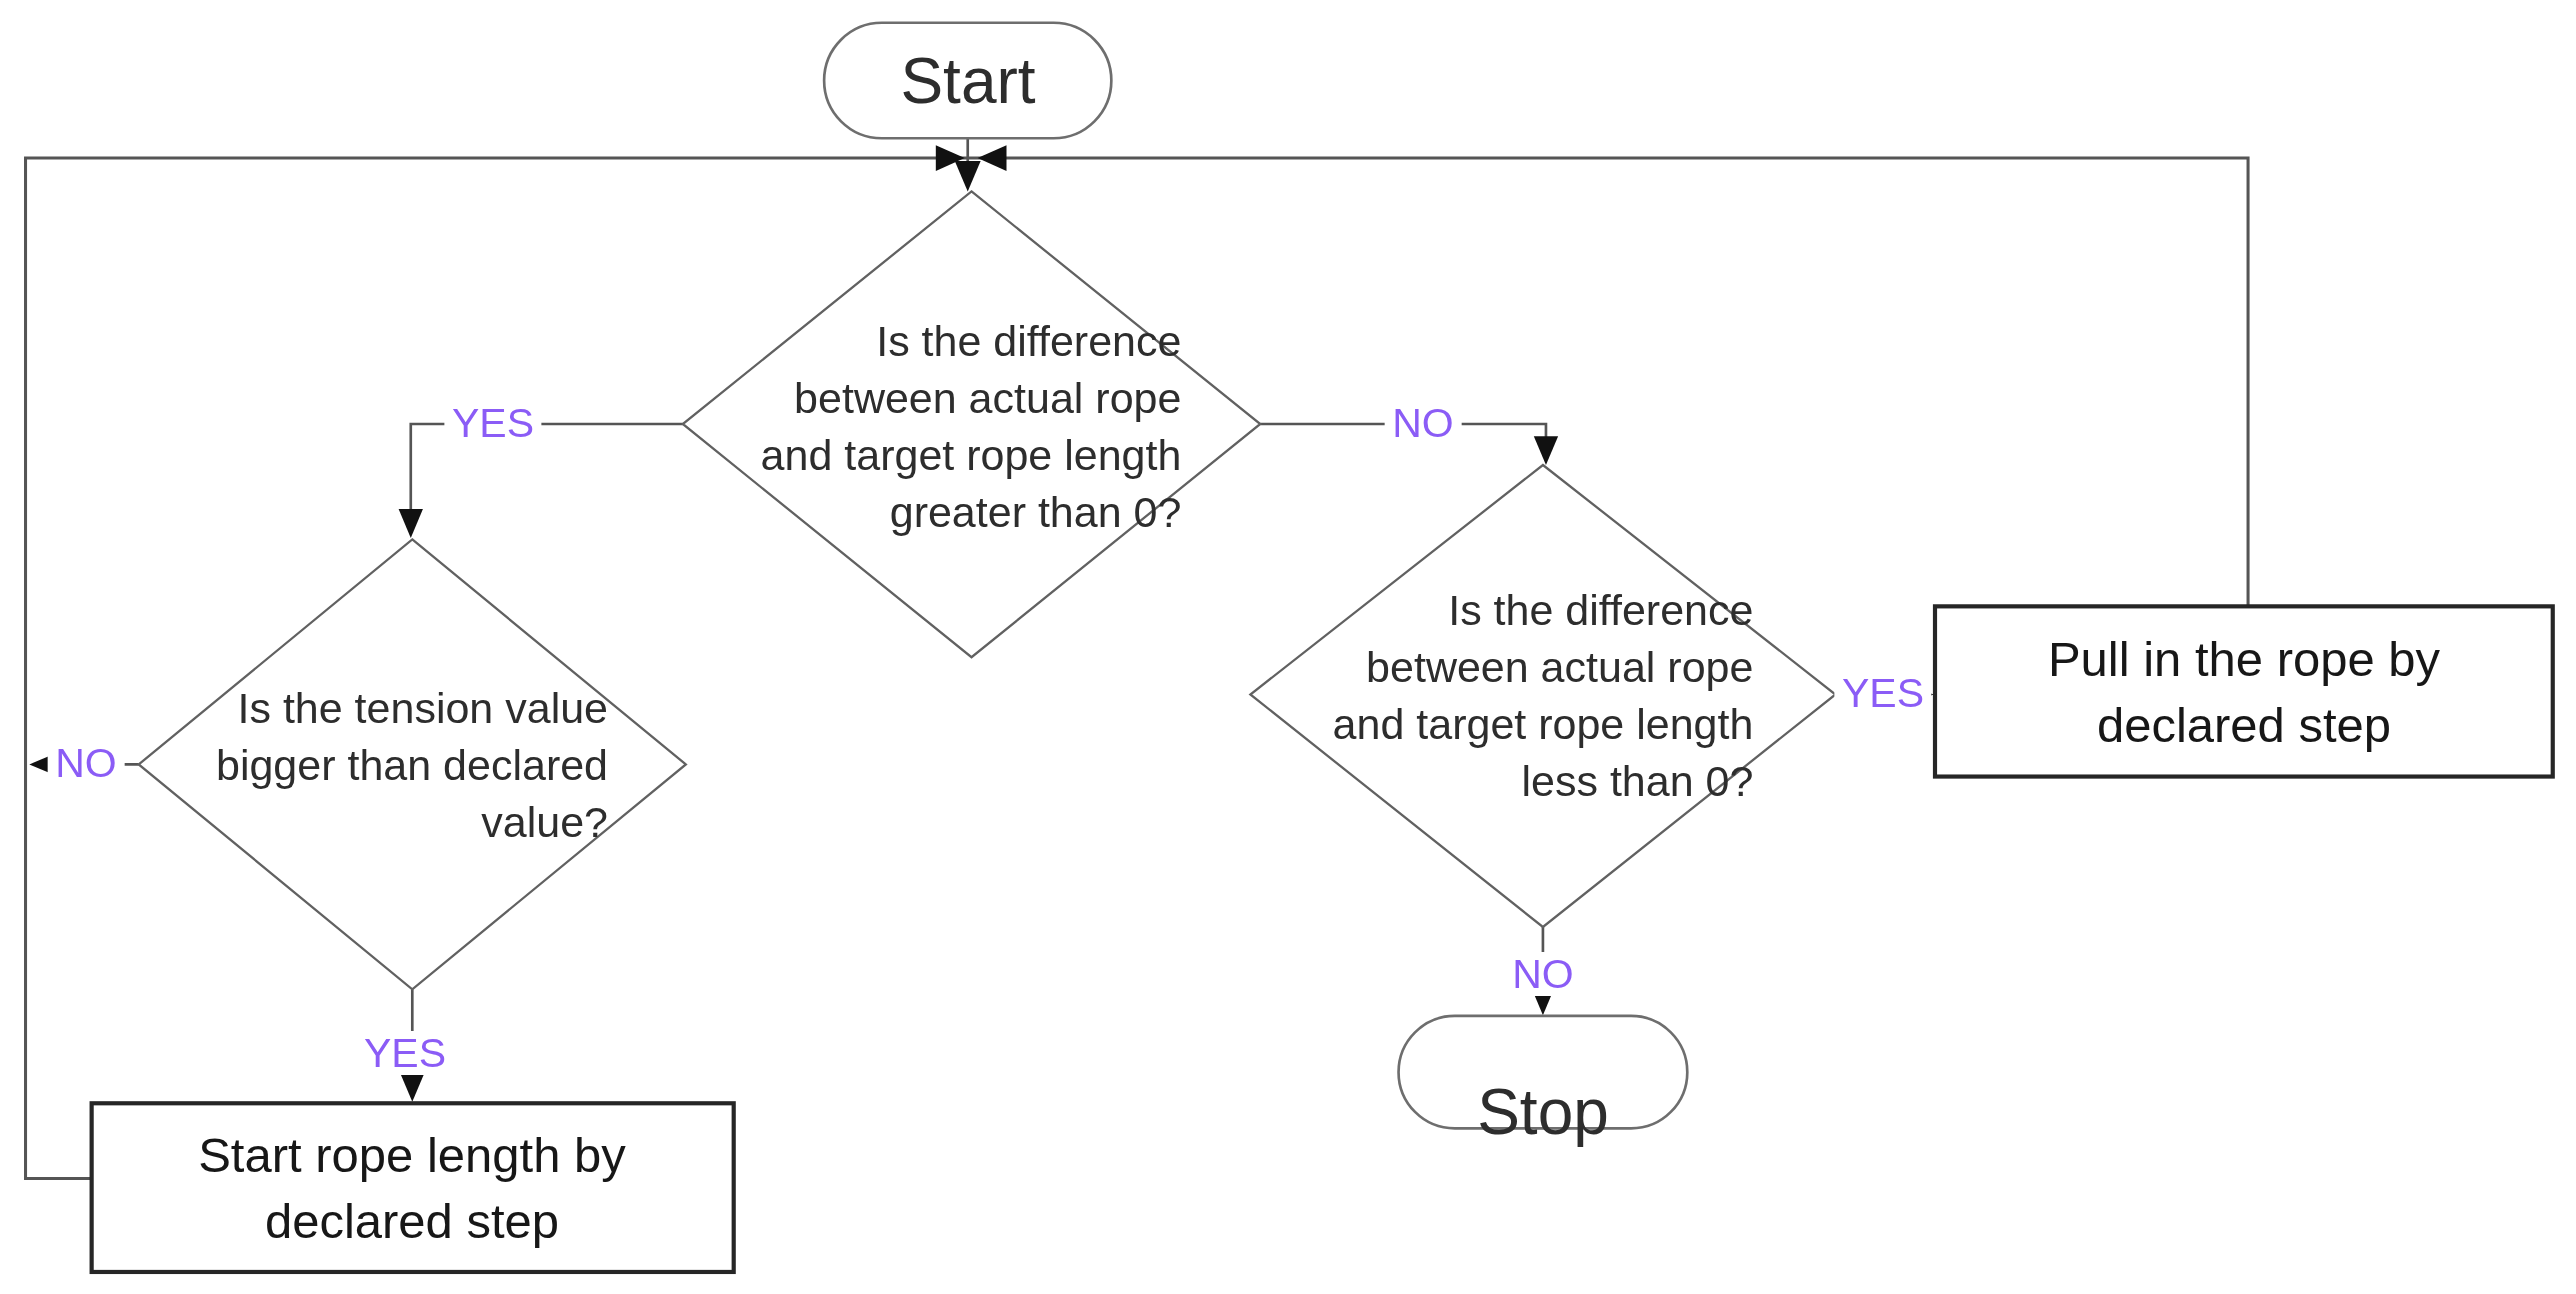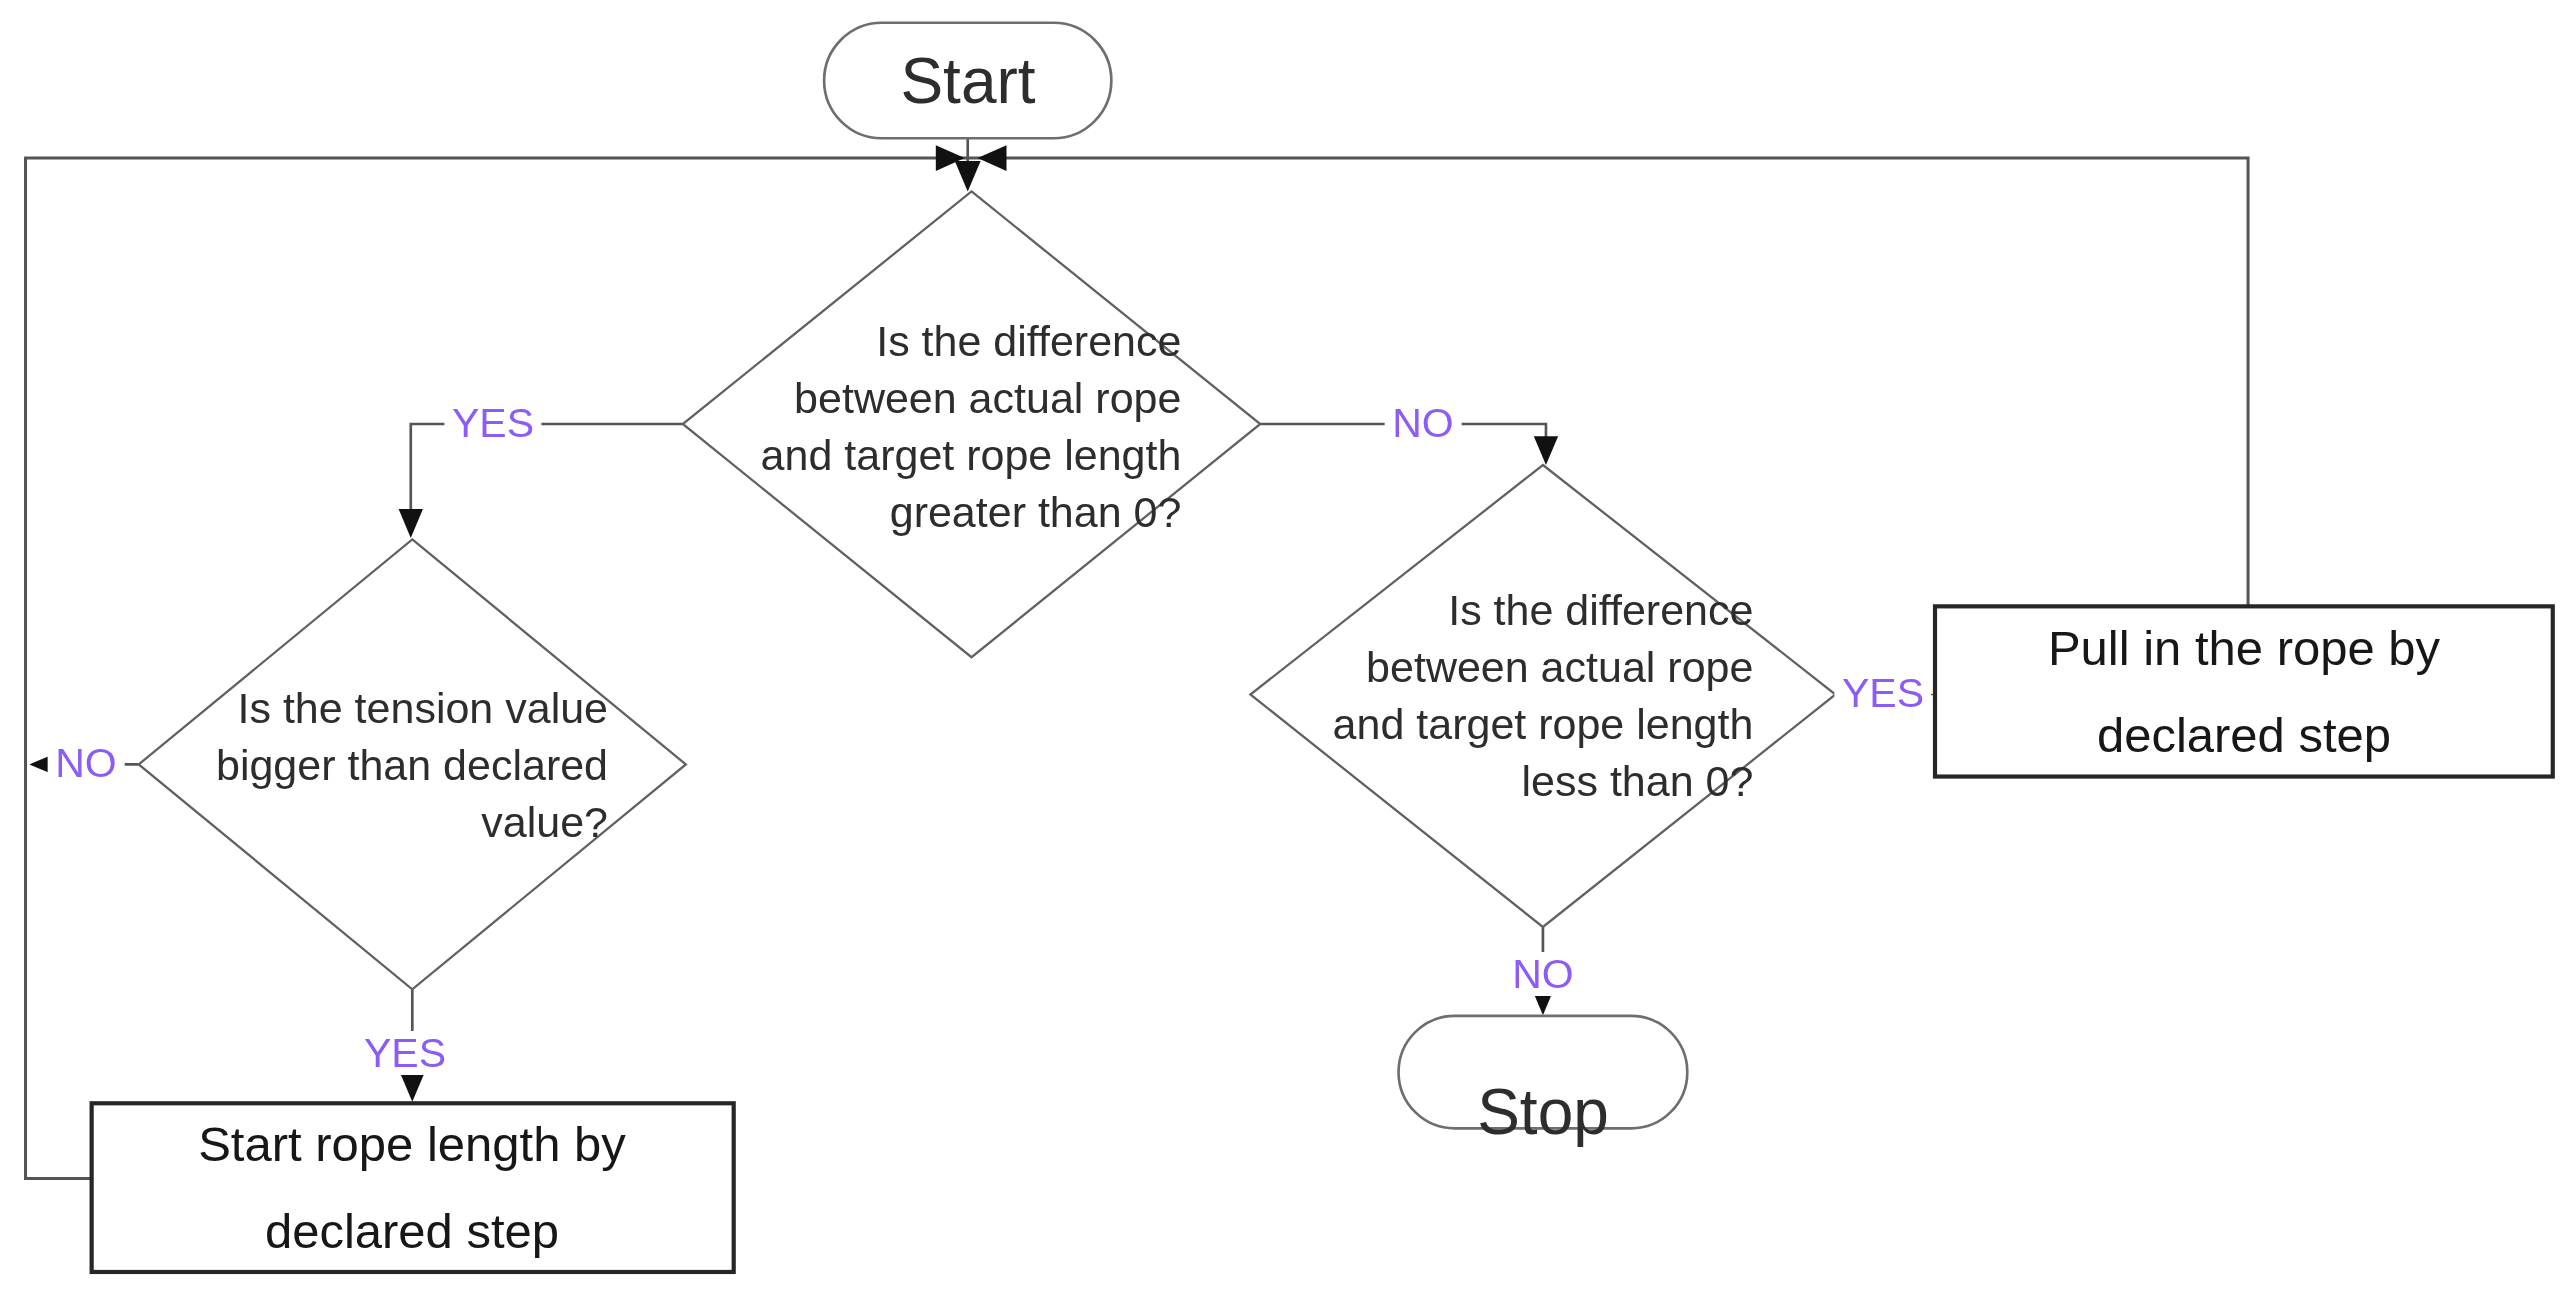--- a/index.html
+++ b/index.html
@@ -28,21 +28,21 @@
   .label{
     position:absolute;
     transform:translate(-50%,-50%);
     text-align:center;
     white-space:pre-line;
     width:max-content;
     color:var(--text);
   }
   .terminator-label{font-size:64px;line-height:53px;}
   .decision-label{font-size:43px;line-height:57px;text-align:right;}
-  .process-label{font-size:49px;line-height:87px;color:#171717;}
+  .process-label{font-size:49px;line-height:66px;color:#171717;}
   .edge-label{
     position:absolute;
     transform:translate(-50%,-50%);
     background:var(--background);
     padding:0 7.6px;
     font-size:41px;
     line-height:44px;
     color:#8b5cf6;
     width:max-content;
   }

